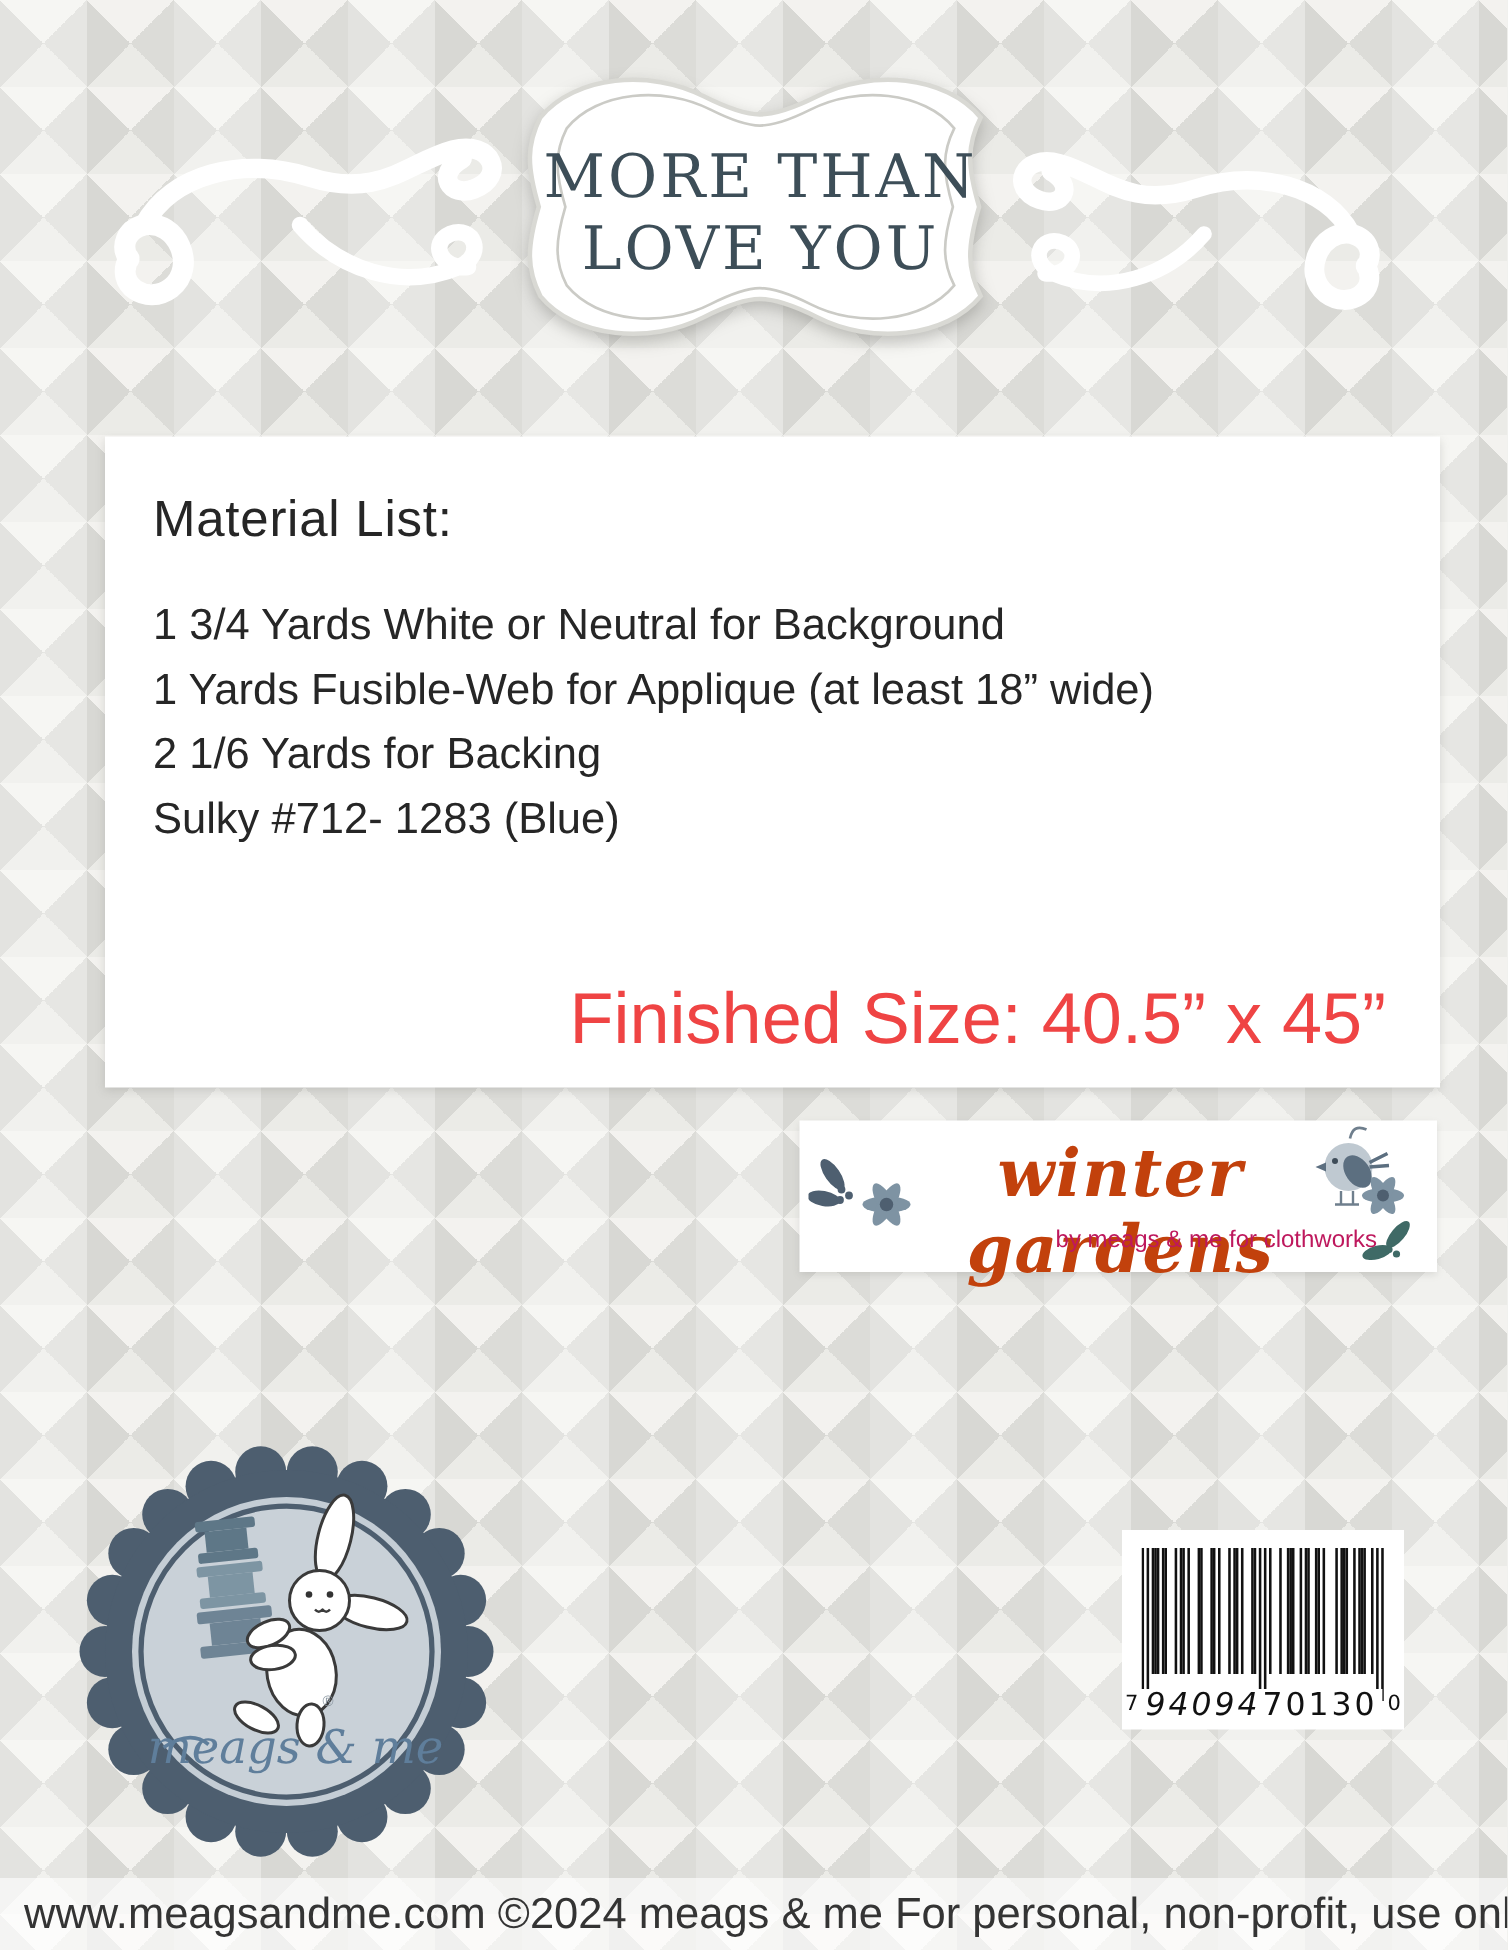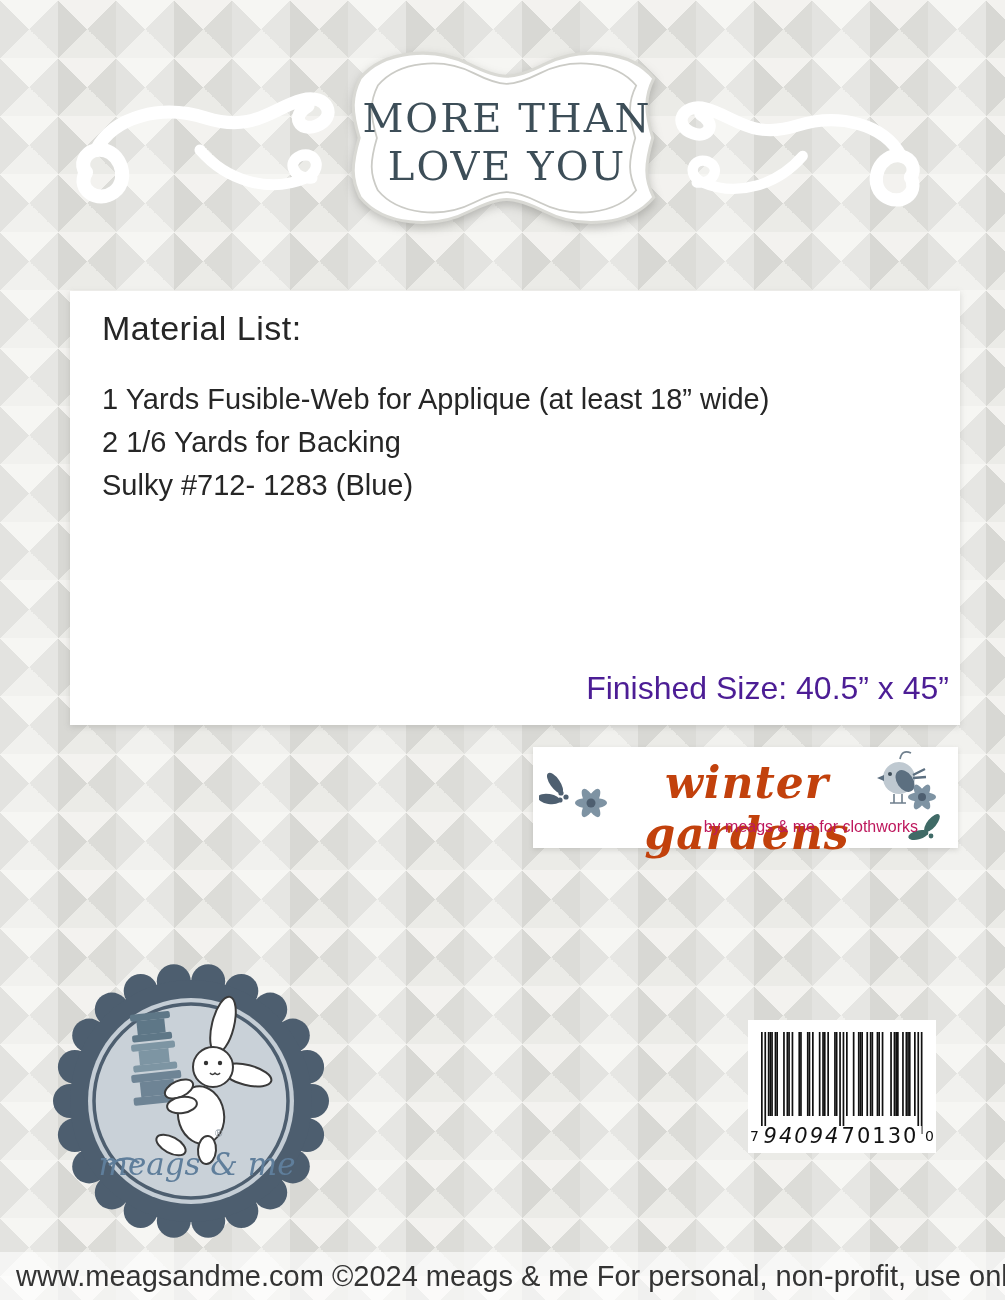--- a/index.html
+++ b/index.html
@@ -22,25 +22,25 @@
   .plaque svg{position:absolute; inset:0; filter:drop-shadow(0 4px 5px rgba(110,110,104,0.38));}
   .plaque-text{
     position:absolute; inset:0; display:flex; flex-direction:column; justify-content:center; align-items:center;
     padding-top:6px; text-align:center;
     font-family:"DejaVu Serif", serif; font-size:40px; line-height:48px;
     letter-spacing:2px; color:#3d4e58;
   }
   .materials-box{
     position:absolute; left:70px; top:291px; width:890px; height:434px; z-index:3;
     background:#ffffff; box-shadow:0 2px 6px rgba(120,120,115,0.25);
-    box-sizing:border-box; padding:18px 32px; color:#262626;
+    box-sizing:border-box; padding:36px 32px; color:#262626;
   }
   .materials-heading{font-size:34px; font-weight:300; letter-spacing:0.5px; margin:0 0 30px 0;}
   .materials-list{list-style:none; margin:0; padding:0; font-size:29px; font-weight:300; line-height:43px;}
-  .finished-size{position:absolute; right:11px; bottom:18px; font-size:32px; font-weight:300; color:#4c1d95;}
+  .finished-size{position:absolute; right:36px; bottom:18px; font-size:48px; font-weight:300; color:#ef4444;}
   .banner{
     position:absolute; left:533px; top:747px; width:425px; height:101px; z-index:3;
     background:#ffffff; box-shadow:0 2px 5px rgba(120,120,115,0.22);
   }
   .banner-script{
     position:absolute; left:34px; top:10px; width:360px; text-align:center;
     font-family:"DejaVu Serif", serif; font-style:italic; font-weight:bold;
     font-size:44px; color:#c2410c; letter-spacing:1px; z-index:2;
   }
   .banner-byline{
@@ -109,20 +109,21 @@
     </svg>
     <div class="plaque-text">
       <div>MORE THAN</div>
       <div>LOVE YOU</div>
     </div>
   </div>
 
   <div class="materials-box">
     <h2 class="materials-heading">Material List:</h2>
     <ul class="materials-list">
+      <li>1 3/4 Yards White or Neutral for Background</li>
       <li>1 Yards Fusible-Web for Applique (at least 18” wide)</li>
       <li>2 1/6 Yards for Backing</li>
       <li>Sulky #712- 1283 (Blue)</li>
     </ul>
     <div class="finished-size">Finished Size: 40.5” x 45”</div>
   </div>
 
   <div class="banner">
     <div class="banner-deco" style="left:6px; top:22px;">
       <svg width="78" height="62" viewBox="0 0 78 62">

